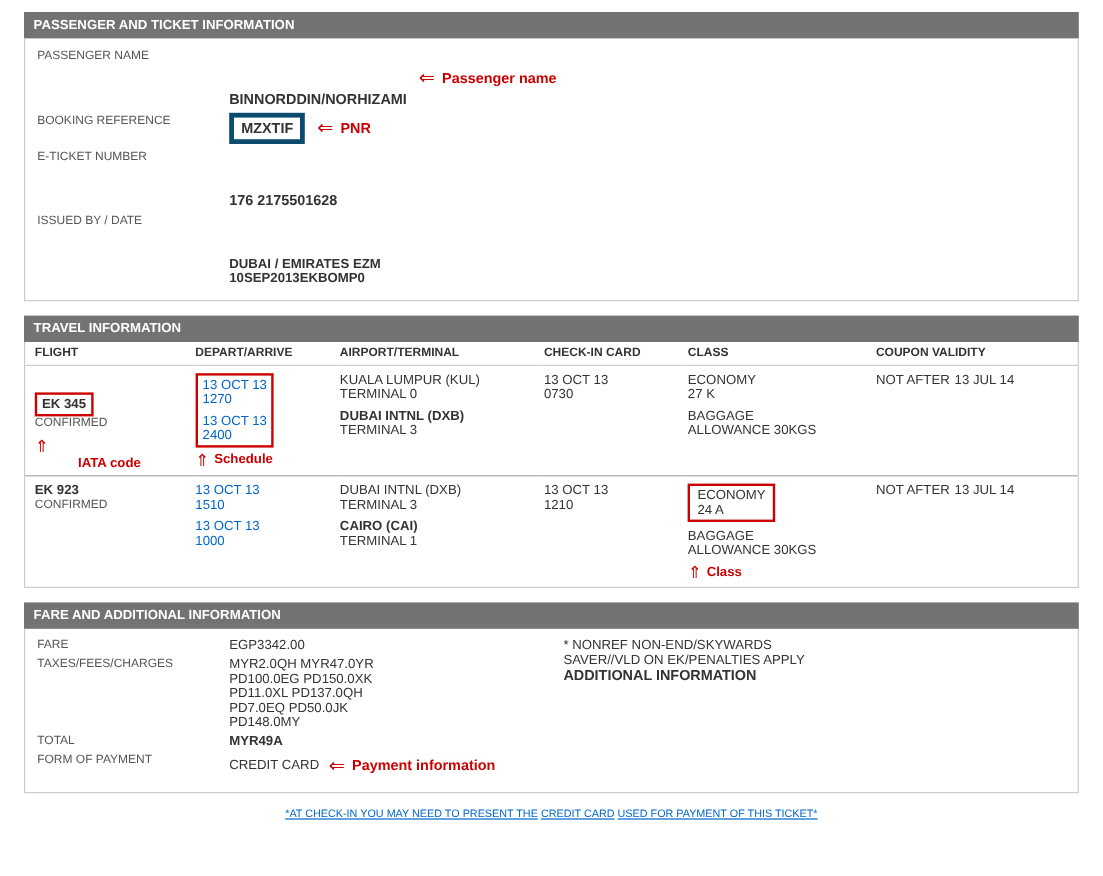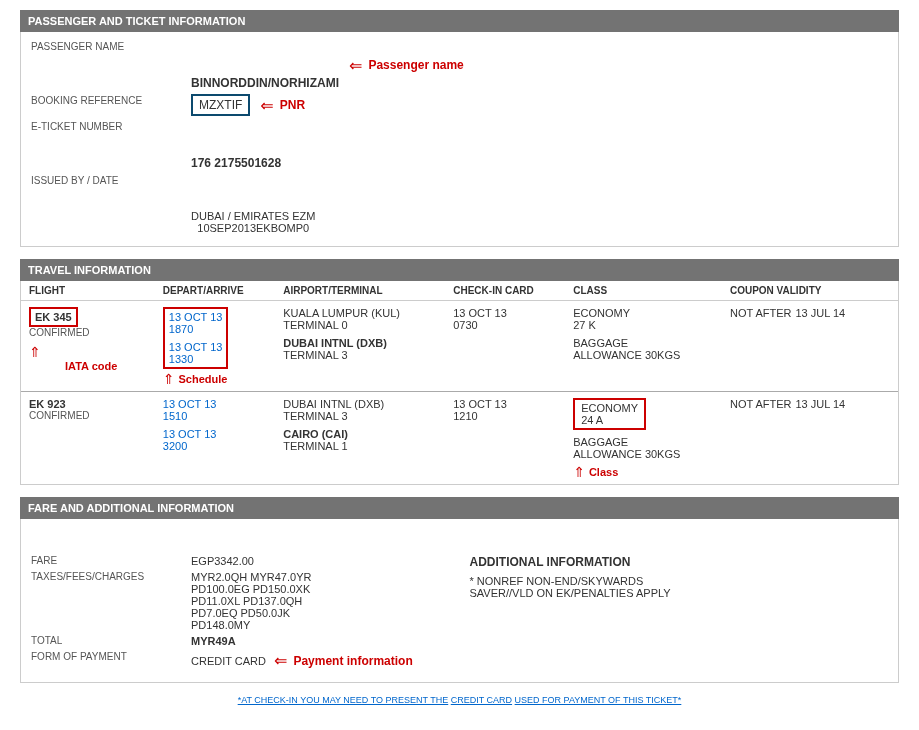--- a/index.html
+++ b/index.html
@@ -36,29 +36,28 @@
       color: #555;
       padding-top: 1px;
       flex-shrink: 0;
     }
     .info-value {
       font-weight: bold;
       font-size: 12px;
       margin-top: 36px;
     }
     .info-value.normal {
-      font-weight: normal;
+      font-weight: bold;
       font-size: 11px;
-      text-align: center;
     }
     .pnr-box {
-      border: 2px solid #0c4a6e;
+      border: 4px solid #0c4a6e;
       padding: 2px 6px;
       display: inline-block;
-      font-weight: normal;
+      font-weight: bold;
     }
     
     .travel-table {
       width: 100%;
       border-collapse: collapse;
       font-size: 11px;
     }
     .travel-table th {
       text-align: left;
       font-size: 10px;
@@ -105,21 +104,20 @@
     }
     .arrow-up {
       display: inline-block;
       color: #cc0000;
       font-size: 14px;
     }
     
     .fare-wrapper {
       display: flex;
       gap: 20px;
-      margin-top: 28px;
     }
     .fare-left {
       flex: 1;
     }
     .fare-right {
       flex: 1;
     }
     .fare-row {
       display: flex;
       margin-bottom: 4px;
@@ -153,20 +151,21 @@
     
     .depart-box {
       border: 2px solid #cc0000;
       padding: 2px 4px;
       display: inline-block;
     }
     .iata-annotation {
       display: flex;
       align-items: center;
       gap: 4px;
+      margin-top: 16px;
     }
   </style>
 </head>
 <body>
 
 <div>
   <div class="section-header">PASSENGER AND TICKET INFORMATION</div>
   <div class="section-body">
 
     <div class="info-row">
@@ -227,23 +226,23 @@
             </div>
             <div class="confirmed">CONFIRMED</div>
             <div style="margin-top:6px;">
               <span class="arrow-up">⇑</span>
             </div>
             <div class="annotation" style="font-size:11px;margin-left:36px;">IATA code</div>
           </td>
           <td style="padding-top:6px;">
             <div class="depart-box">
               <div class="blue-text">13 OCT 13</div>
-              <div class="blue-text">1870</div>
+              <div class="blue-text">1270</div>
               <div style="margin-top:6px;" class="blue-text">13 OCT 13</div>
-              <div class="blue-text">1330</div>
+              <div class="blue-text">2400</div>
             </div>
             <div style="margin-top:2px; display:flex; align-items:center; gap:4px;">
               <span class="arrow-up">⇑</span>
               <span class="annotation" style="font-size:11px;">Schedule</span>
             </div>
           </td>
           <td style="padding-top:6px;">
             <div>KUALA LUMPUR (KUL)</div>
             <div>TERMINAL 0</div>
             <div style="margin-top:6px;" class="bold-text">DUBAI INTNL (DXB)</div>
@@ -273,21 +272,21 @@
 
         <tr>
           <td style="padding-left:8px; padding-top:6px;">
             <div style="font-weight:bold;">EK 923</div>
             <div class="confirmed">CONFIRMED</div>
           </td>
           <td style="padding-top:6px;">
             <div class="blue-text">13 OCT 13</div>
             <div class="blue-text">1510</div>
             <div style="margin-top:6px;" class="blue-text">13 OCT 13</div>
-            <div class="blue-text">3200</div>
+            <div class="blue-text">1000</div>
           </td>
           <td style="padding-top:6px;">
             <div>DUBAI INTNL (DXB)</div>
             <div>TERMINAL 3</div>
             <div style="margin-top:6px;" class="bold-text">CAIRO (CAI)</div>
             <div>TERMINAL 1</div>
           </td>
           <td style="padding-top:6px;">
             <div>13 OCT 13</div>
             <div>1210</div>
@@ -342,23 +341,23 @@
           <div style="display:flex; align-items:center; gap:8px;">
             <div class="fare-value">CREDIT CARD</div>
             <div class="annotation-row">
               <span class="arrow-right">⇐</span>
               <span class="annotation">Payment information</span>
             </div>
           </div>
         </div>
       </div>
       <div class="fare-right">
-        <div style="font-weight:bold; margin-bottom:6px;">ADDITIONAL INFORMATION</div>
         <div style="white-space:pre-line; font-size:11px;">* NONREF NON-END/SKYWARDS
 SAVER//VLD ON EK/PENALTIES APPLY</div>
+        <div style="font-weight:bold; margin-bottom:6px;">ADDITIONAL INFORMATION</div>
       </div>
     </div>
   </div>
 </div>
 
 <div class="footer-note">
   <span>*AT CHECK-IN YOU MAY NEED TO PRESENT THE</span>
   <span style="color:#0066cc; text-decoration:underline;">CREDIT CARD</span>
   <span>USED FOR PAYMENT OF THIS TICKET*</span>
 </div>

